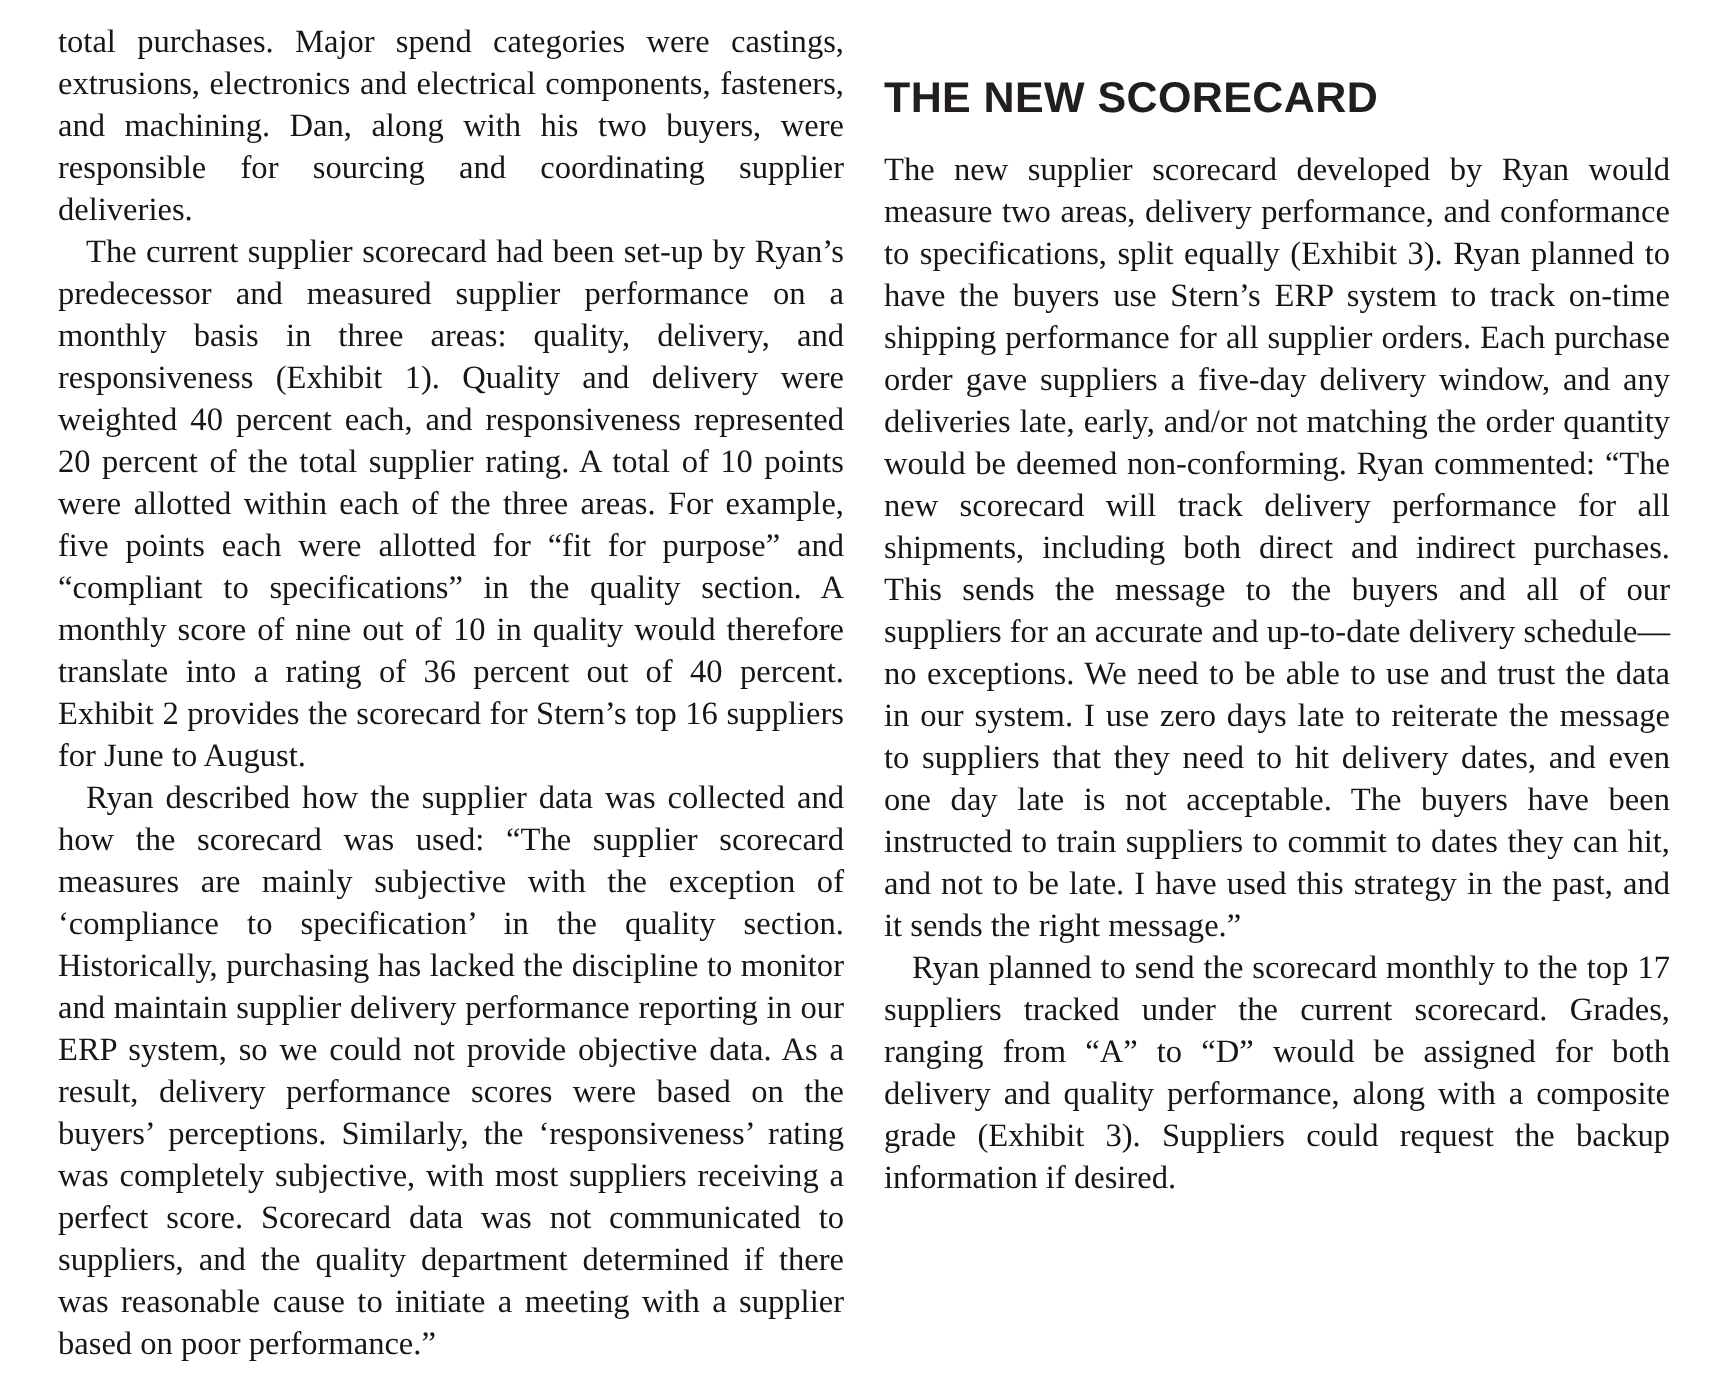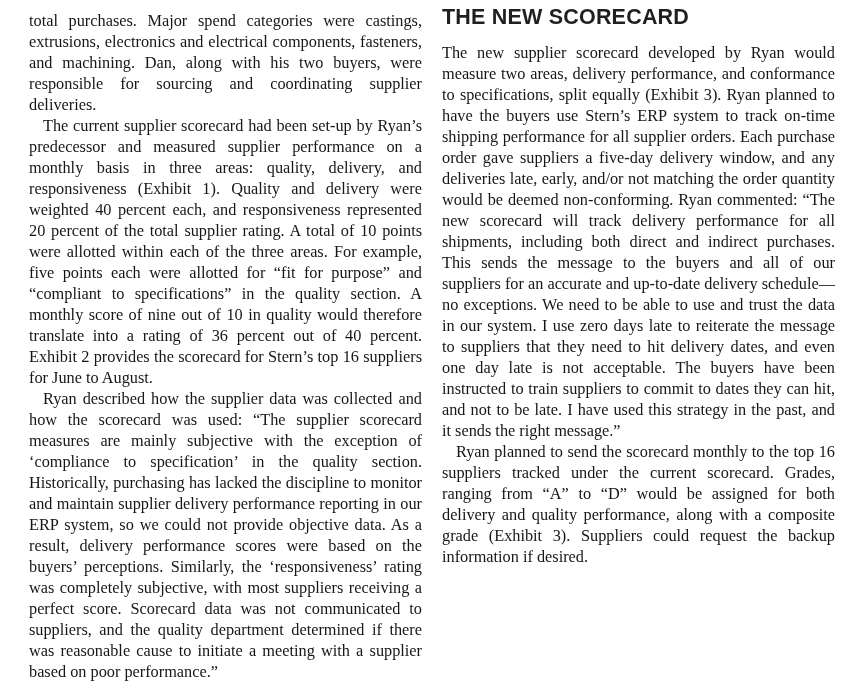--- a/index.html
+++ b/index.html
@@ -27,20 +27,21 @@
   }
   .column-left {
     left: 29px;
     width: 393px;
     padding-top: 10px;
   }
   .column-right {
     left: 442px;
     width: 393px;
     padding-top: 2px;
+    margin-top: 32px;
   }
   .para {
     margin: 0;
   }
   .para.indent {
     text-indent: 14px;
   }
   .section-heading {
     font-family: "Liberation Sans", sans-serif;
     font-weight: 700;
@@ -59,16 +60,16 @@
 
   <div class="column column-left">
     <p class="para">total purchases. Major spend categories were castings, extrusions, electronics and electrical components, fas­teners, and machining. Dan, along with his two buyers, were responsible for sourcing and coordinating supplier deliveries.</p>
     <p class="para indent">The current supplier scorecard had been set-up by Ryan’s predecessor and measured supplier performance on a monthly basis in three areas: quality, delivery, and responsiveness (Exhibit 1). Quality and delivery were weighted 40 percent each, and responsiveness represented 20 percent of the total supplier rating. A total of 10 points were allotted within each of the three areas. For example, five points each were allotted for “fit for purpose” and “compliant to specifications” in the quality section. A monthly score of nine out of 10 in quality would there­fore translate into a rating of 36 percent out of 40 percent. Exhibit 2 provides the scorecard for Stern’s top 16 suppli­ers for June to August.</p>
     <p class="para indent">Ryan described how the supplier data was collected and how the scorecard was used: “The supplier score­card measures are mainly subjective with the exception of ‘compliance to specification’ in the quality section. Historically, purchasing has lacked the discipline to moni­tor and maintain supplier delivery performance reporting in our ERP system, so we could not provide objective data. As a result, delivery performance scores were based on the buyers’ perceptions. Similarly, the ‘responsiveness’ rating was completely subjective, with most suppliers receiving a perfect score. Scorecard data was not communicated to suppliers, and the quality department determined if there was reasonable cause to initiate a meeting with a supplier based on poor performance.”</p>
   </div>
 
   <div class="column column-right">
     <h2 class="section-heading">THE NEW SCORECARD</h2>
     <p class="para">The new supplier scorecard developed by Ryan would measure two areas, delivery performance, and confor­mance to specifications, split equally (Exhibit 3). Ryan planned to have the buyers use Stern’s ERP system to track on-time shipping performance for all supplier orders. Each purchase order gave suppliers a five-day delivery window, and any deliveries late, early, and/or not matching the order quantity would be deemed non-conforming. Ryan commented: “The new scorecard will track delivery performance for all shipments, including both direct and indirect purchases. This sends the mes­sage to the buyers and all of our suppliers for an accu­rate and up-to-date delivery schedule—no exceptions. We need to be able to use and trust the data in our system. I use zero days late to reiterate the message to suppliers that they need to hit delivery dates, and even one day late is not acceptable. The buyers have been instructed to train suppliers to commit to dates they can hit, and not to be late. I have used this strategy in the past, and it sends the right message.”</p>
-    <p class="para indent">Ryan planned to send the scorecard monthly to the top 16 suppliers tracked under the current scorecard. Grades, ranging from “A” to “D” would be assigned for both delivery and quality performance, along with a compos­ite grade (Exhibit 3). Suppliers could request the backup information if desired.</p>
+    <p class="para indent">Ryan planned to send the scorecard monthly to the top 17 suppliers tracked under the current scorecard. Grades, ranging from “A” to “D” would be assigned for both delivery and quality performance, along with a compos­ite grade (Exhibit 3). Suppliers could request the backup information if desired.</p>
   </div>
 
 </div>
 
 </body></html>

